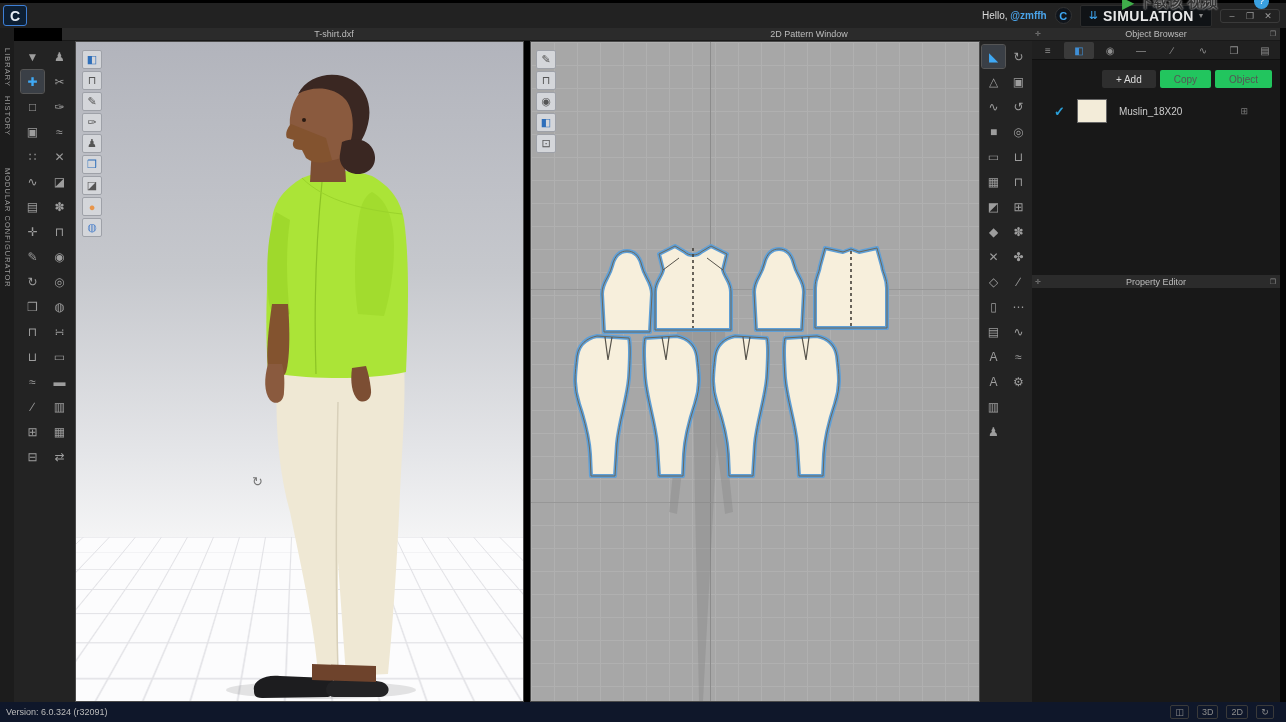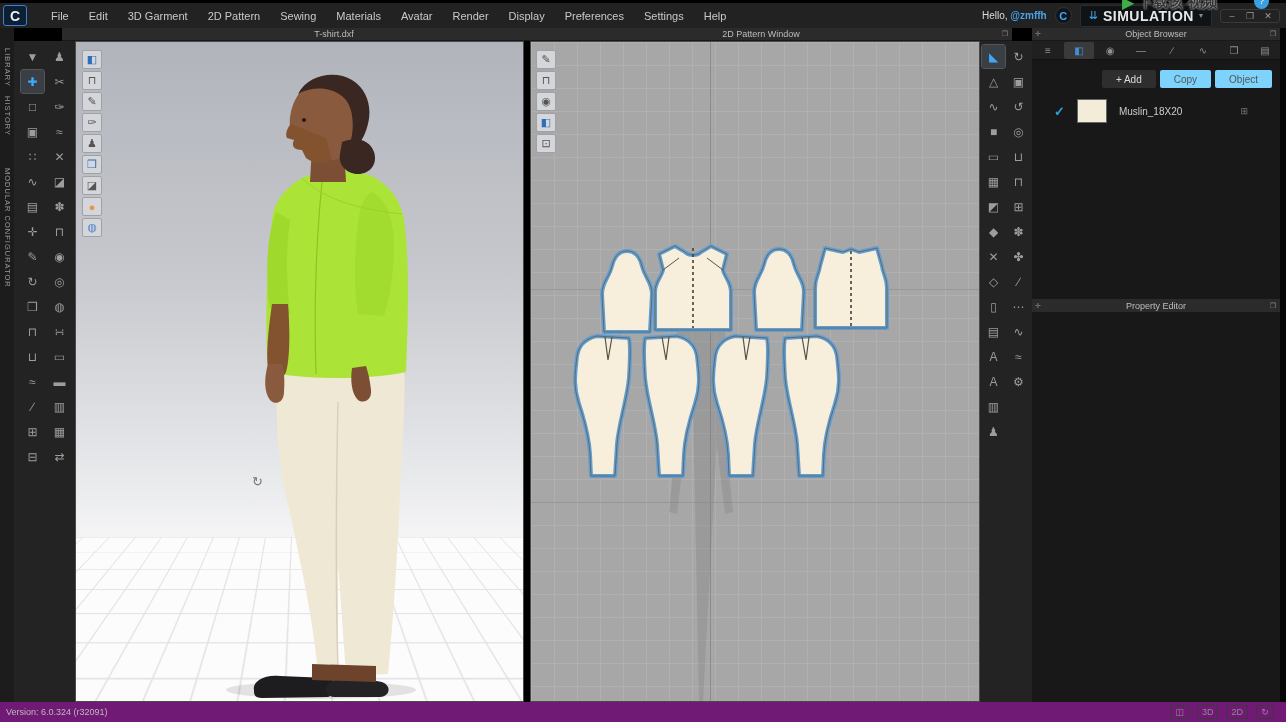--- a/index.html
+++ b/index.html
@@ -89,63 +89,48 @@
   
   #right-panel { left:1032px; top:28px; width:248px; height:674px; background:#181818; }
   #ob-tabs { position:absolute; left:0; top:13px; width:248px; height:19px;
     background:#202020; display:flex; align-items:center; border-bottom:1px solid #101010; }
   .ob-tab { width:30px; height:17px; display:flex; align-items:center; justify-content:center;
     color:#8f8f8f; font-size:10px; margin-left:1px; border-radius:2px; }
   .ob-tab.active { background:#3a3a3a; }
   #ob-actions { position:absolute; right:8px; top:42px; display:flex; gap:4px; }
   .ob-btn { height:18px; padding:0 14px; background:#2e2e2e; color:#dcdcdc; font-size:10px;
     display:flex; align-items:center; border-radius:2px; }
-  .ob-btn.disabled { background:#7dd3fc; color:#555; }
+  .ob-btn.disabled { background:#22c55e; color:#555; }
   #fabric-row { position:absolute; left:0; top:68px; width:248px; height:30px;
     display:flex; align-items:center; }
   #fabric-check { color:#2a9fd8; font-size:13px; font-weight:bold; margin-left:22px; }
   #fabric-swatch { width:30px; height:24px; background:#f3ecd9; border:1px solid #666;
     margin-left:12px; }
   #fabric-name { color:#cccccc; font-size:10px; margin-left:12px; flex:1; }
   #fabric-gear { color:#777; font-size:9px; margin-right:32px; }
   #pe-header { position:absolute; left:0; top:247px; width:248px; height:13px;
     background:#2b2b2b; color:#bdbdbd; font-size:9px; display:flex; align-items:center;
-    justify-content:center;margin-top:24px; }
+    justify-content:center; }
   #pe-header .ext { position:absolute; right:4px; color:#8a8a8a; font-size:7px; }
   #pe-header .dock { position:absolute; left:3px; color:#8a8a8a; font-size:7px; }
   #right-edge { left:1280px; top:0; width:6px; height:722px; background:#050505; }
 
   
-  #statusbar { left:0; top:702px; width:1286px; height:20px; background:#701a75;
+  #statusbar { left:0; top:702px; width:1286px; height:20px; background:#0f172a;
     display:flex; align-items:center; }
   #version { color:#bbbbbb; font-size:9px; margin-left:6px; }
   #status-right { position:absolute; right:12px; display:flex; gap:8px; }
   .status-btn { color:#8d8d8d; font-size:9px; border:1px solid #3a3a3a; border-radius:2px;
     padding:1px 4px; min-width:18px; text-align:center; }
 </style>
 </head>
 <body>
 
 <div id="menubar" class="abs">
   <div id="logo">C</div>
-  <div id="menu-items">
-
-  <div class="menu-item">File</div>
-      <div class="menu-item">Edit</div>
-      <div class="menu-item">3D Garment</div>
-      <div class="menu-item">2D Pattern</div>
-      <div class="menu-item">Sewing</div>
-      <div class="menu-item">Materials</div>
-      <div class="menu-item">Avatar</div>
-      <div class="menu-item">Render</div>
-      <div class="menu-item">Display</div>
-      <div class="menu-item">Preferences</div>
-      <div class="menu-item">Settings</div>
-      <div class="menu-item">Help</div>
-    </div>
   <div id="menubar-right">
     <div id="greeting">
       <span>Hello,</span>
       <b>@zmffh</b>
     </div>
     <div id="cloud-chip">C</div>
     <div id="sim-group">
       <span id="sim-chevrons">⇊</span>
       <span id="sim-label">SIMULATION</span>
       <span id="sim-caret">▾</span>
@@ -161,21 +146,21 @@
 <div id="watermark" class="abs">
   <span id="wm-play">▶</span>
   <span id="wm-text">下载该 视频</span>
 </div>
 <div id="wm-help" class="abs">?</div>
 
 <div class="pane-header abs" style="left:62px; width:544px;">
   <span>T-shirt.dxf</span>
   <span class="ext">❐</span>
 </div>
-<div class="pane-header abs" style="left:510px; width:502px;">
+<div class="pane-header abs" style="left:558px; width:502px;">
   <span>2D Pattern Window</span>
   <span class="ext">❐</span>
 </div>
 
 <div id="left-strip" class="abs">
   <div class="vtab" style="top:20px;">LIBRARY</div>
   <div class="vtab" style="top:68px;">HISTORY</div>
   <div class="vtab" style="top:140px;">MODULAR CONFIGURATOR</div>
 </div>
 

